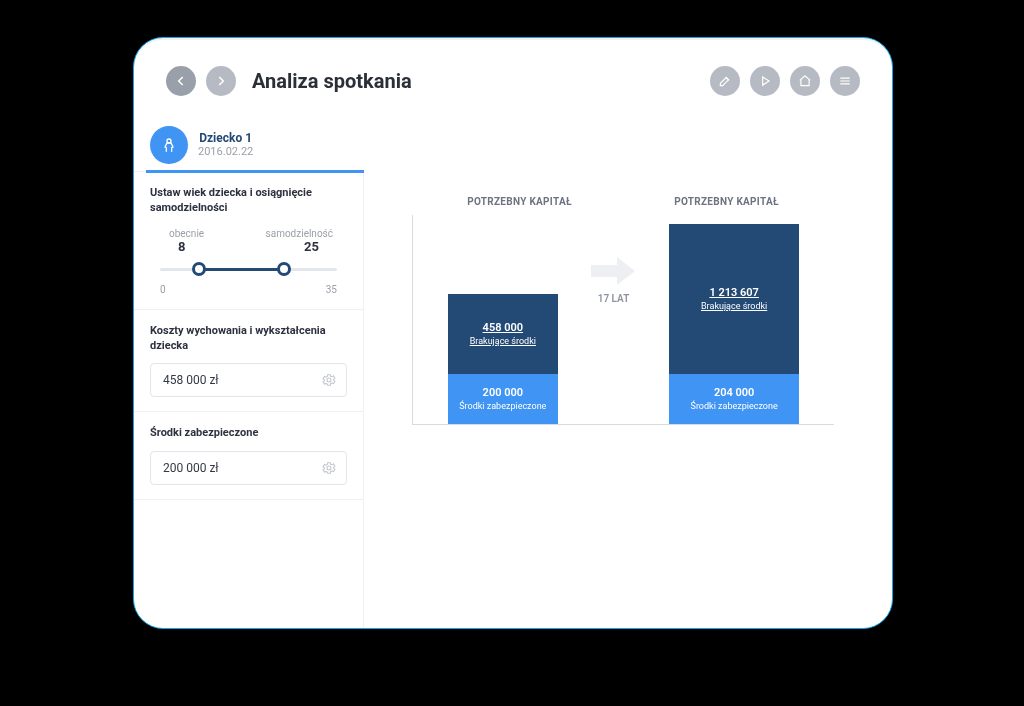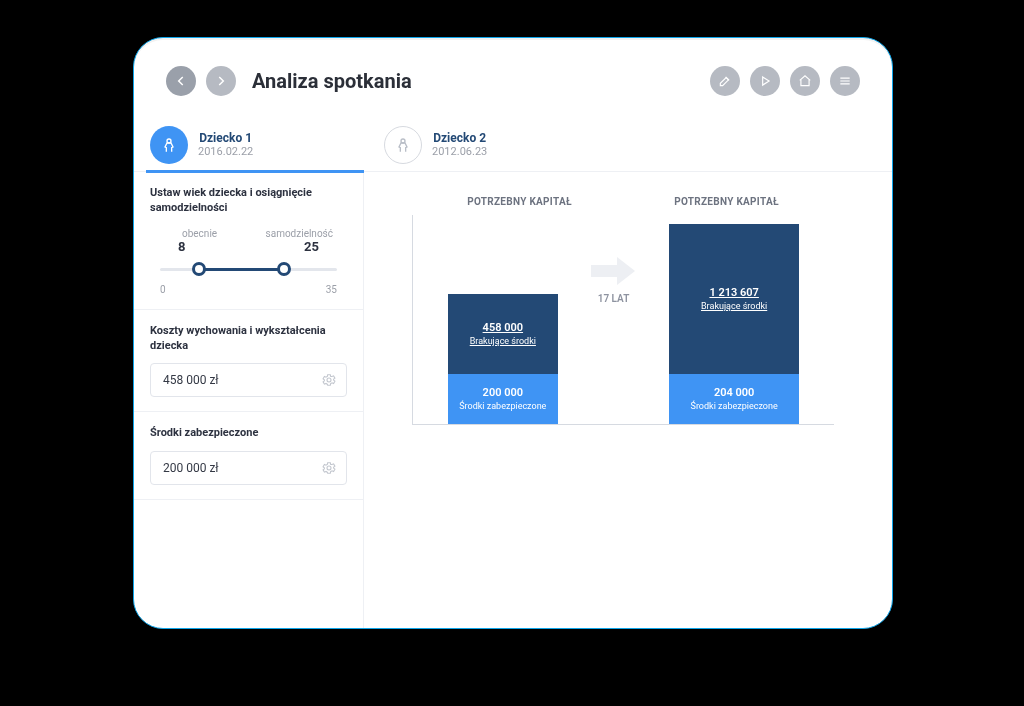--- a/index.html
+++ b/index.html
@@ -43,21 +43,21 @@
   .tab .avatar svg{width:16px;height:18px;}
   .tab.active .avatar svg{stroke:#fff;}
   .tab.inactive .avatar svg{stroke:#B9BEC7;}
   .tab .name{font-size:12px;font-weight:700;color:var(--dark-blue);line-height:1.2;text-align:center;}
   .tab .date{font-size:11px;color:var(--muted);line-height:1.2;}
   .tab.inactive .name{color:var(--dark-blue);}
   .tab-underline{position:absolute;left:12px;bottom:-1px;width:218px;height:3px;background:var(--blue);}
   
   .section{padding:14px 16px 14px 16px;border-bottom:1px solid var(--panel-border);}
   .section .lbl{font-size:11px;font-weight:700;color:#2D3240;line-height:1.35;}
-  .slider-labels{display:flex;justify-content:space-between;margin:12px 14px 0 32px;font-size:10px;color:var(--muted);}
+  .slider-labels{display:flex;justify-content:space-between;margin:12px 14px 0 19px;font-size:10px;color:var(--muted);}
   .slider-values{display:flex;justify-content:space-between;margin:0 14px 4px 14px;font-size:13px;font-weight:700;color:#2D3240;}
   .slider-values span:first-child{margin-left:14px;}
   .slider-values span:last-child{margin-right:14px;}
   .slider{position:relative;height:24px;margin:0 10px;}
   .track{position:absolute;left:0;right:0;top:10px;height:3px;background:#E3E6EC;border-radius:2px;}
   .track-active{position:absolute;left:22%;right:30%;top:10px;height:3px;background:var(--dark-blue);border-radius:2px;}
   .handle{position:absolute;top:4px;width:14px;height:14px;border-radius:50%;background:#fff;border:3px solid var(--dark-blue);cursor:grab;}
   .handle.h1{left:calc(22% - 7px);}
   .handle.h2{left:calc(70% - 7px);}
   .range-ends{display:flex;justify-content:space-between;font-size:10px;color:var(--muted);margin:2px 10px 0 10px;}
@@ -135,34 +135,20 @@
                 <circle cx="12" cy="6" r="3"></circle>
                 <path d="M8 22v-6l-2-1 3-6h6l3 6-2 1v6"></path>
               </svg>
           </div>
           <div>
             <div class="name">Dziecko 1</div>
             <div class="date">2016.02.22</div>
           </div>
         </div>
       </div>
-      <div class="tabwrap-right">
-        <div class="tab inactive">
-          <div class="avatar">
-            <svg viewBox="0 0 24 24" fill="none" stroke-width="2">
-                <circle cx="12" cy="6" r="3"></circle>
-                <path d="M8 22v-6l-2-1 3-6h6l3 6-2 1v6"></path>
-              </svg>
-          </div>
-          <div>
-            <div class="name">Dziecko 2</div>
-            <div class="date">2012.06.23</div>
-          </div>
-        </div>
-      </div>
       <div class="tab-underline"></div>
     </div>
 
     <div class="content">
 
       <div class="left">
         <div class="section">
           <div class="lbl">Ustaw wiek dziecka i osiągnięcie samodzielności</div>
           <div class="slider-labels">
             <span>obecnie</span>

